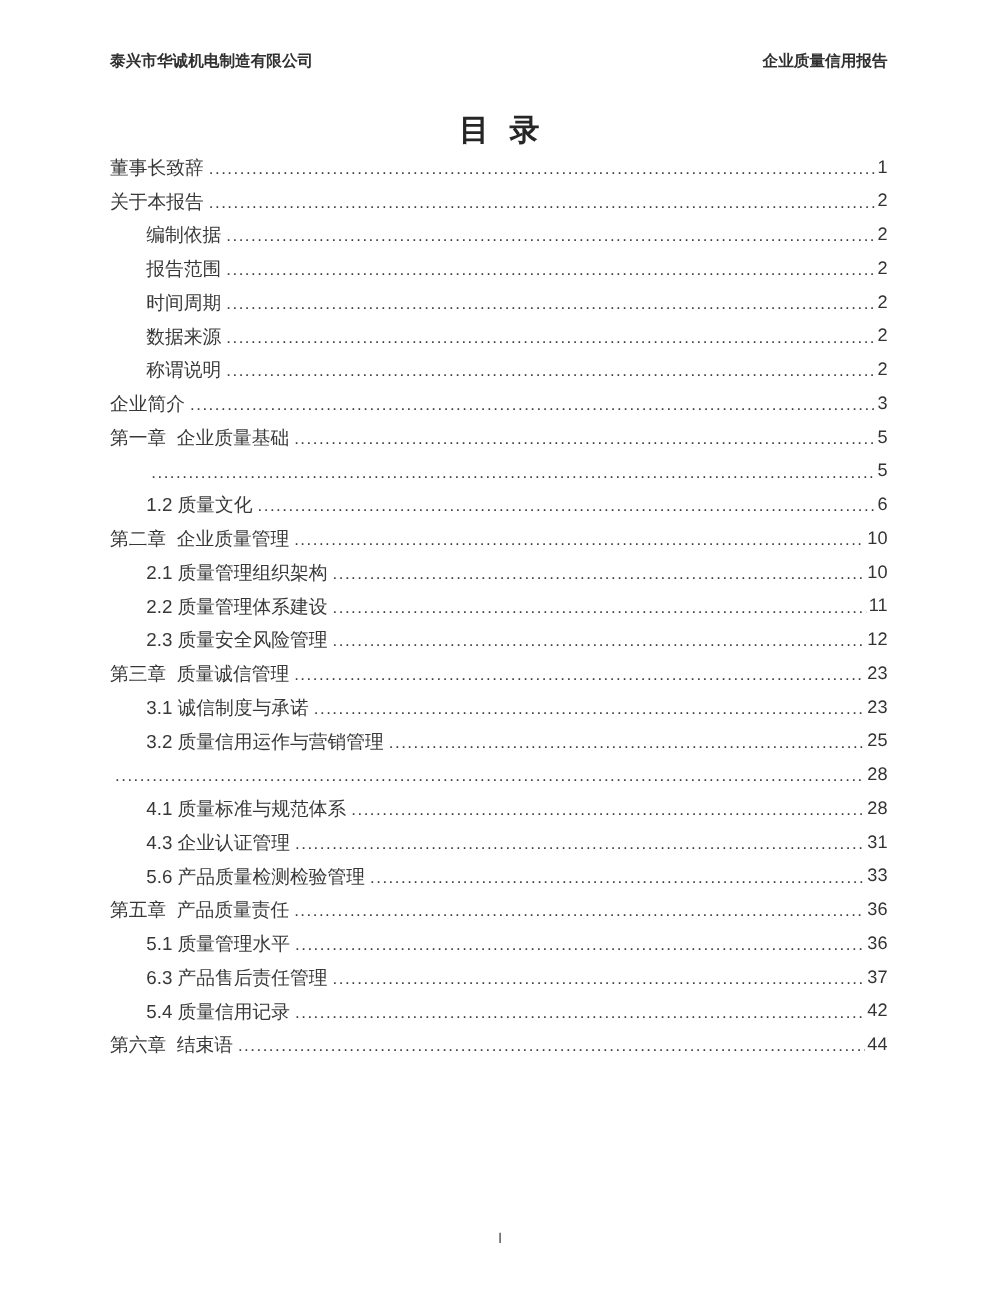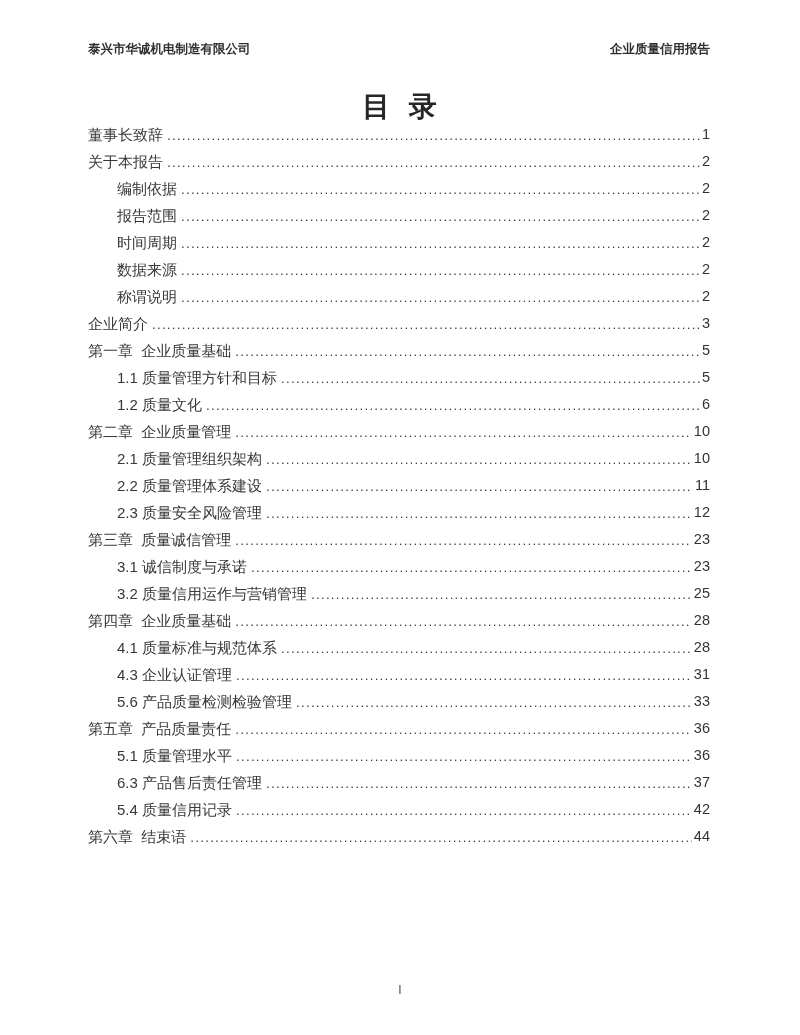--- a/index.html
+++ b/index.html
@@ -27,21 +27,21 @@
     font-size: 12.5px;
     font-weight: 600;
     color: #303030;
   }
   .doc-title {
     position: absolute;
     top: 88px;
     left: 0;
     right: 0;
     text-align: center;
-    font-size: 28px;
+    font-size: 24px;
     font-weight: 700;
     color: #262626;
     white-space: pre;
     letter-spacing: 1px;
   }
   .toc {
     position: absolute;
     top: 121px;
     left: 88px;
     right: 90px;
@@ -141,21 +141,20 @@
         <span class="toc-label">企业简介</span>
         <span class="toc-dots"></span>
         <span class="toc-page">3</span>
       </div>
       <div class="toc-row level-0">
         <span class="toc-label">第一章  企业质量基础</span>
         <span class="toc-dots"></span>
         <span class="toc-page">5</span>
       </div>
       <div class="toc-row level-1">
-        <span class="toc-label">1.1 质量管理方针和目标</span>
         <span class="toc-dots"></span>
         <span class="toc-page">5</span>
       </div>
       <div class="toc-row level-1">
         <span class="toc-label">1.2 质量文化</span>
         <span class="toc-dots"></span>
         <span class="toc-page">6</span>
       </div>
       <div class="toc-row level-0">
         <span class="toc-label">第二章  企业质量管理</span>
@@ -186,21 +185,20 @@
         <span class="toc-label">3.1 诚信制度与承诺</span>
         <span class="toc-dots"></span>
         <span class="toc-page">23</span>
       </div>
       <div class="toc-row level-1">
         <span class="toc-label">3.2 质量信用运作与营销管理</span>
         <span class="toc-dots"></span>
         <span class="toc-page">25</span>
       </div>
       <div class="toc-row level-0">
-        <span class="toc-label">第四章  企业质量基础</span>
         <span class="toc-dots"></span>
         <span class="toc-page">28</span>
       </div>
       <div class="toc-row level-1">
         <span class="toc-label">4.1 质量标准与规范体系</span>
         <span class="toc-dots"></span>
         <span class="toc-page">28</span>
       </div>
       <div class="toc-row level-1">
         <span class="toc-label">4.3 企业认证管理</span>

